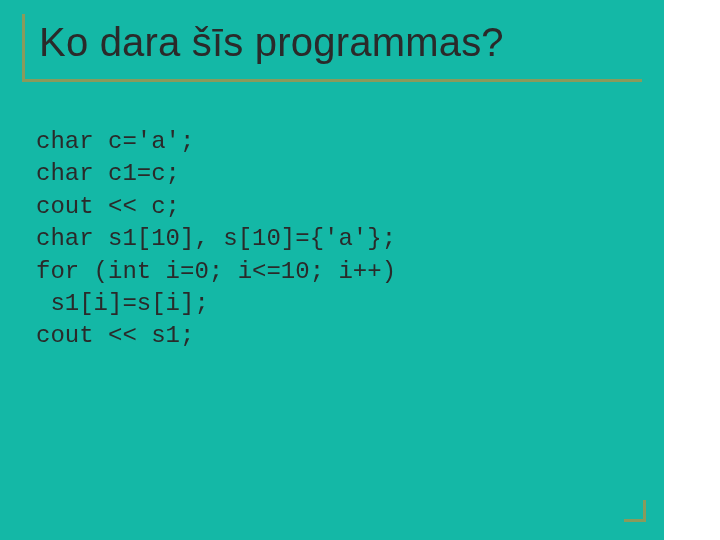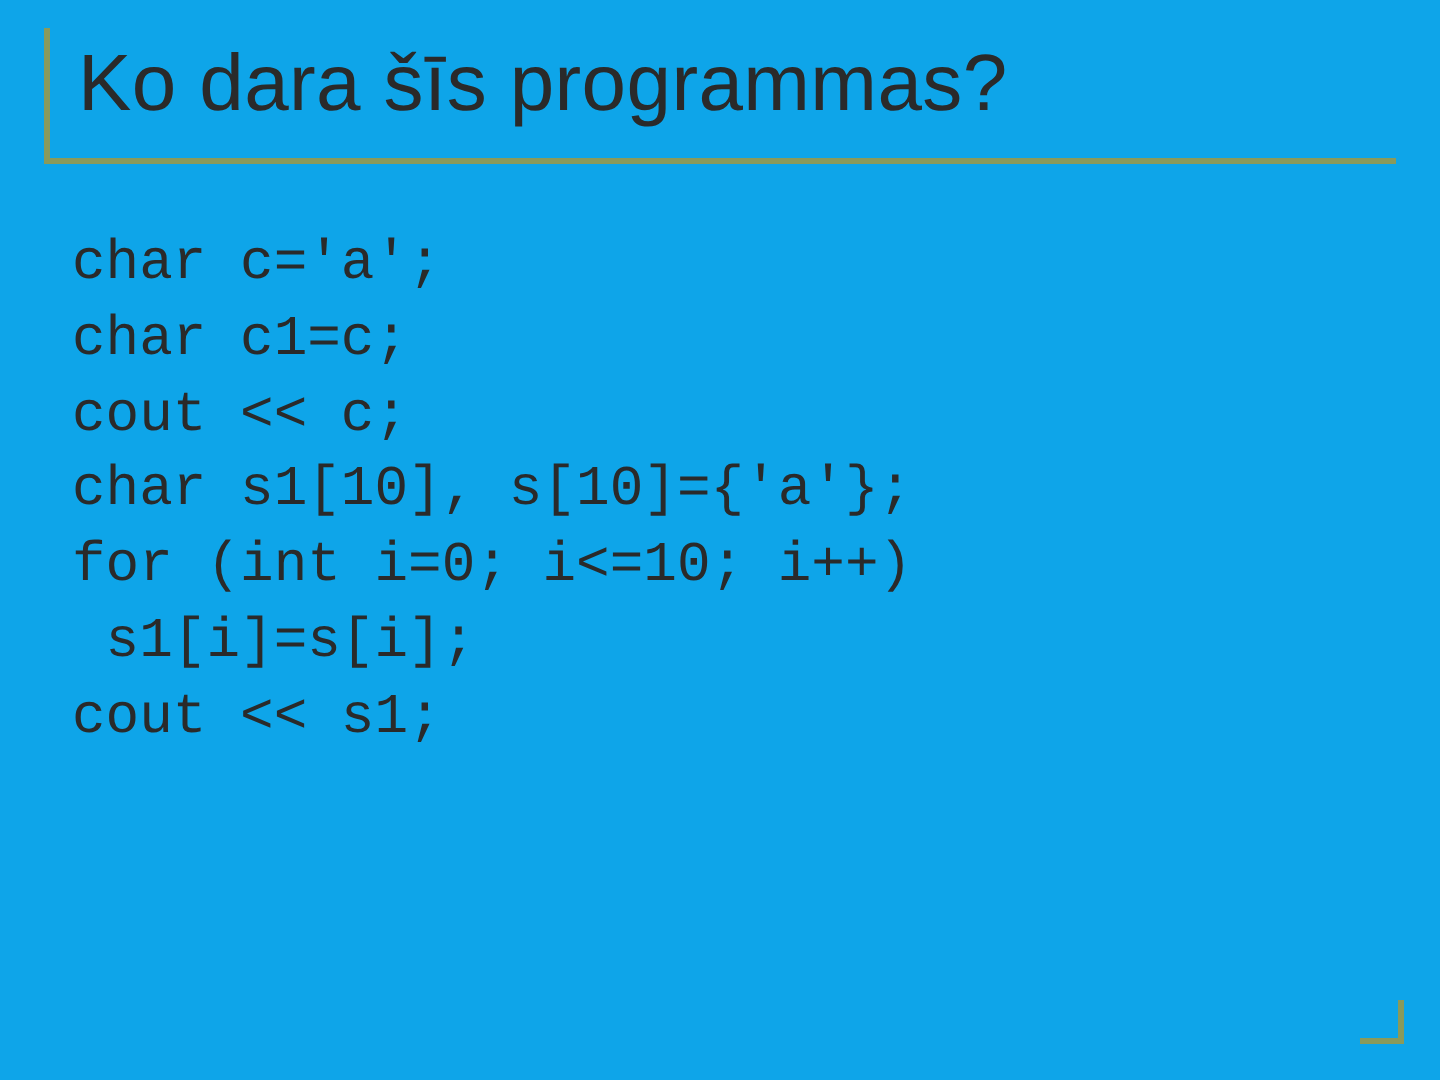--- a/index.html
+++ b/index.html
@@ -1,43 +1,43 @@
 <!DOCTYPE html>
 <html><head>
 <meta charset="utf-8">
 <style>
   * { margin: 0; padding: 0; box-sizing: border-box; }
   html, body { width: 720px; height: 540px; background: #ffffff; font-family: Arial, Helvetica, sans-serif; }
   .slide {
-    width: 720px;
+    width: 664px;
     height: 540px;
     position: relative;
-    background: #0ea5e9;
+    background: #14b8a6;
   }
   .title-block {
     position: absolute;
     left: 22px;
     top: 14px;
     right: 22px;
     border-left: 3px solid #8a9a5b;
     border-bottom: 3px solid #8a9a5b;
     padding: 6px 0 14px 14px;
   }
   .title {
     font-size: 40px;
     color: #2a2a2a;
     font-weight: 400;
     letter-spacing: 0.2px;
   }
   .code-block {
     position: absolute;
     left: 36px;
-    top: 114px;
+    top: 126px;
     font-family: "Courier New", Courier, monospace;
-    font-size: 28px;
+    font-size: 24px;
     color: #2a2a2a;
     line-height: 1.35;
     white-space: pre;
   }
   .corner {
     position: absolute;
     right: 18px;
     bottom: 18px;
     width: 22px;
     height: 22px;

